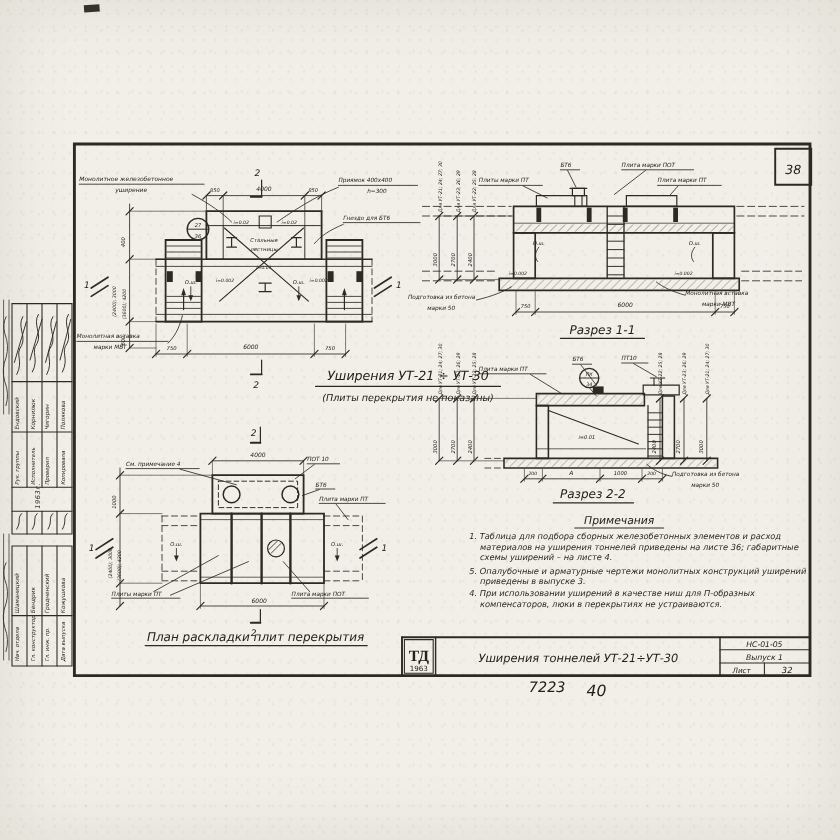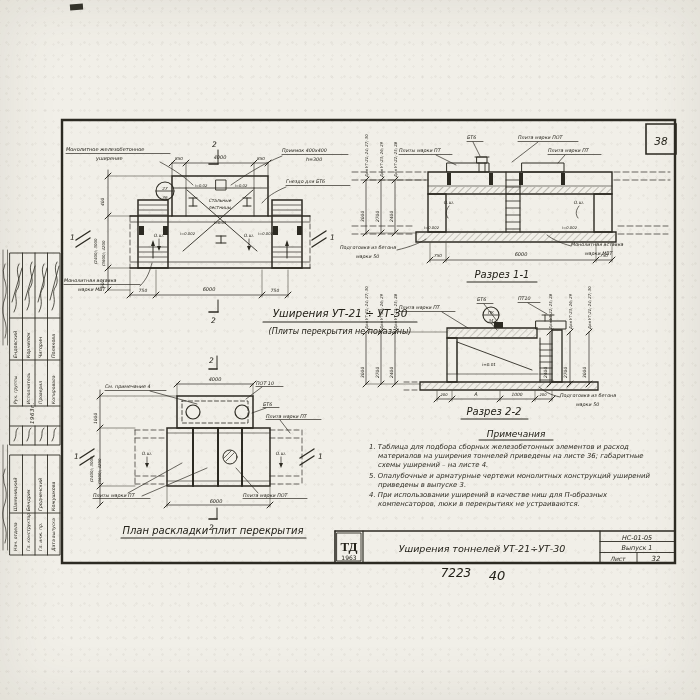--- a/index.html
+++ b/index.html
@@ -21,21 +21,21 @@
   svg.art{position:absolute;left:0;top:0;}
   svg.art line, svg.art path, svg.art rect, svg.art circle{vector-effect:non-scaling-stroke;}
   .rot{
     position:absolute;transform-origin:0 0;transform:rotate(-90deg);
     white-space:nowrap;color:#2b2920;font-style:italic;line-height:1;
   }
   .rot.n{font-size:4.8px;}
   .rot.r{font-size:4.5px;}
   .rot.y{font-size:5.5px;letter-spacing:.5px;}
   .notes{
-    position:absolute;left:369px;top:443px;width:283px;
+    position:absolute;left:391px;top:443px;width:283px;
     color:#2b2920;font-size:6.9px;font-style:italic;line-height:1.33;
   }
   .notes .item{padding-left:9px;text-indent:-9px;margin:0 0 1px 0;}
 </style>
 </head>
 <body>
 
 <div class="paper">
 
 <svg class="art" width="700" height="700" viewBox="0 0 700 700" font-family="DejaVu Sans, sans-serif" font-style="italic" fill="none" stroke-linecap="round">

